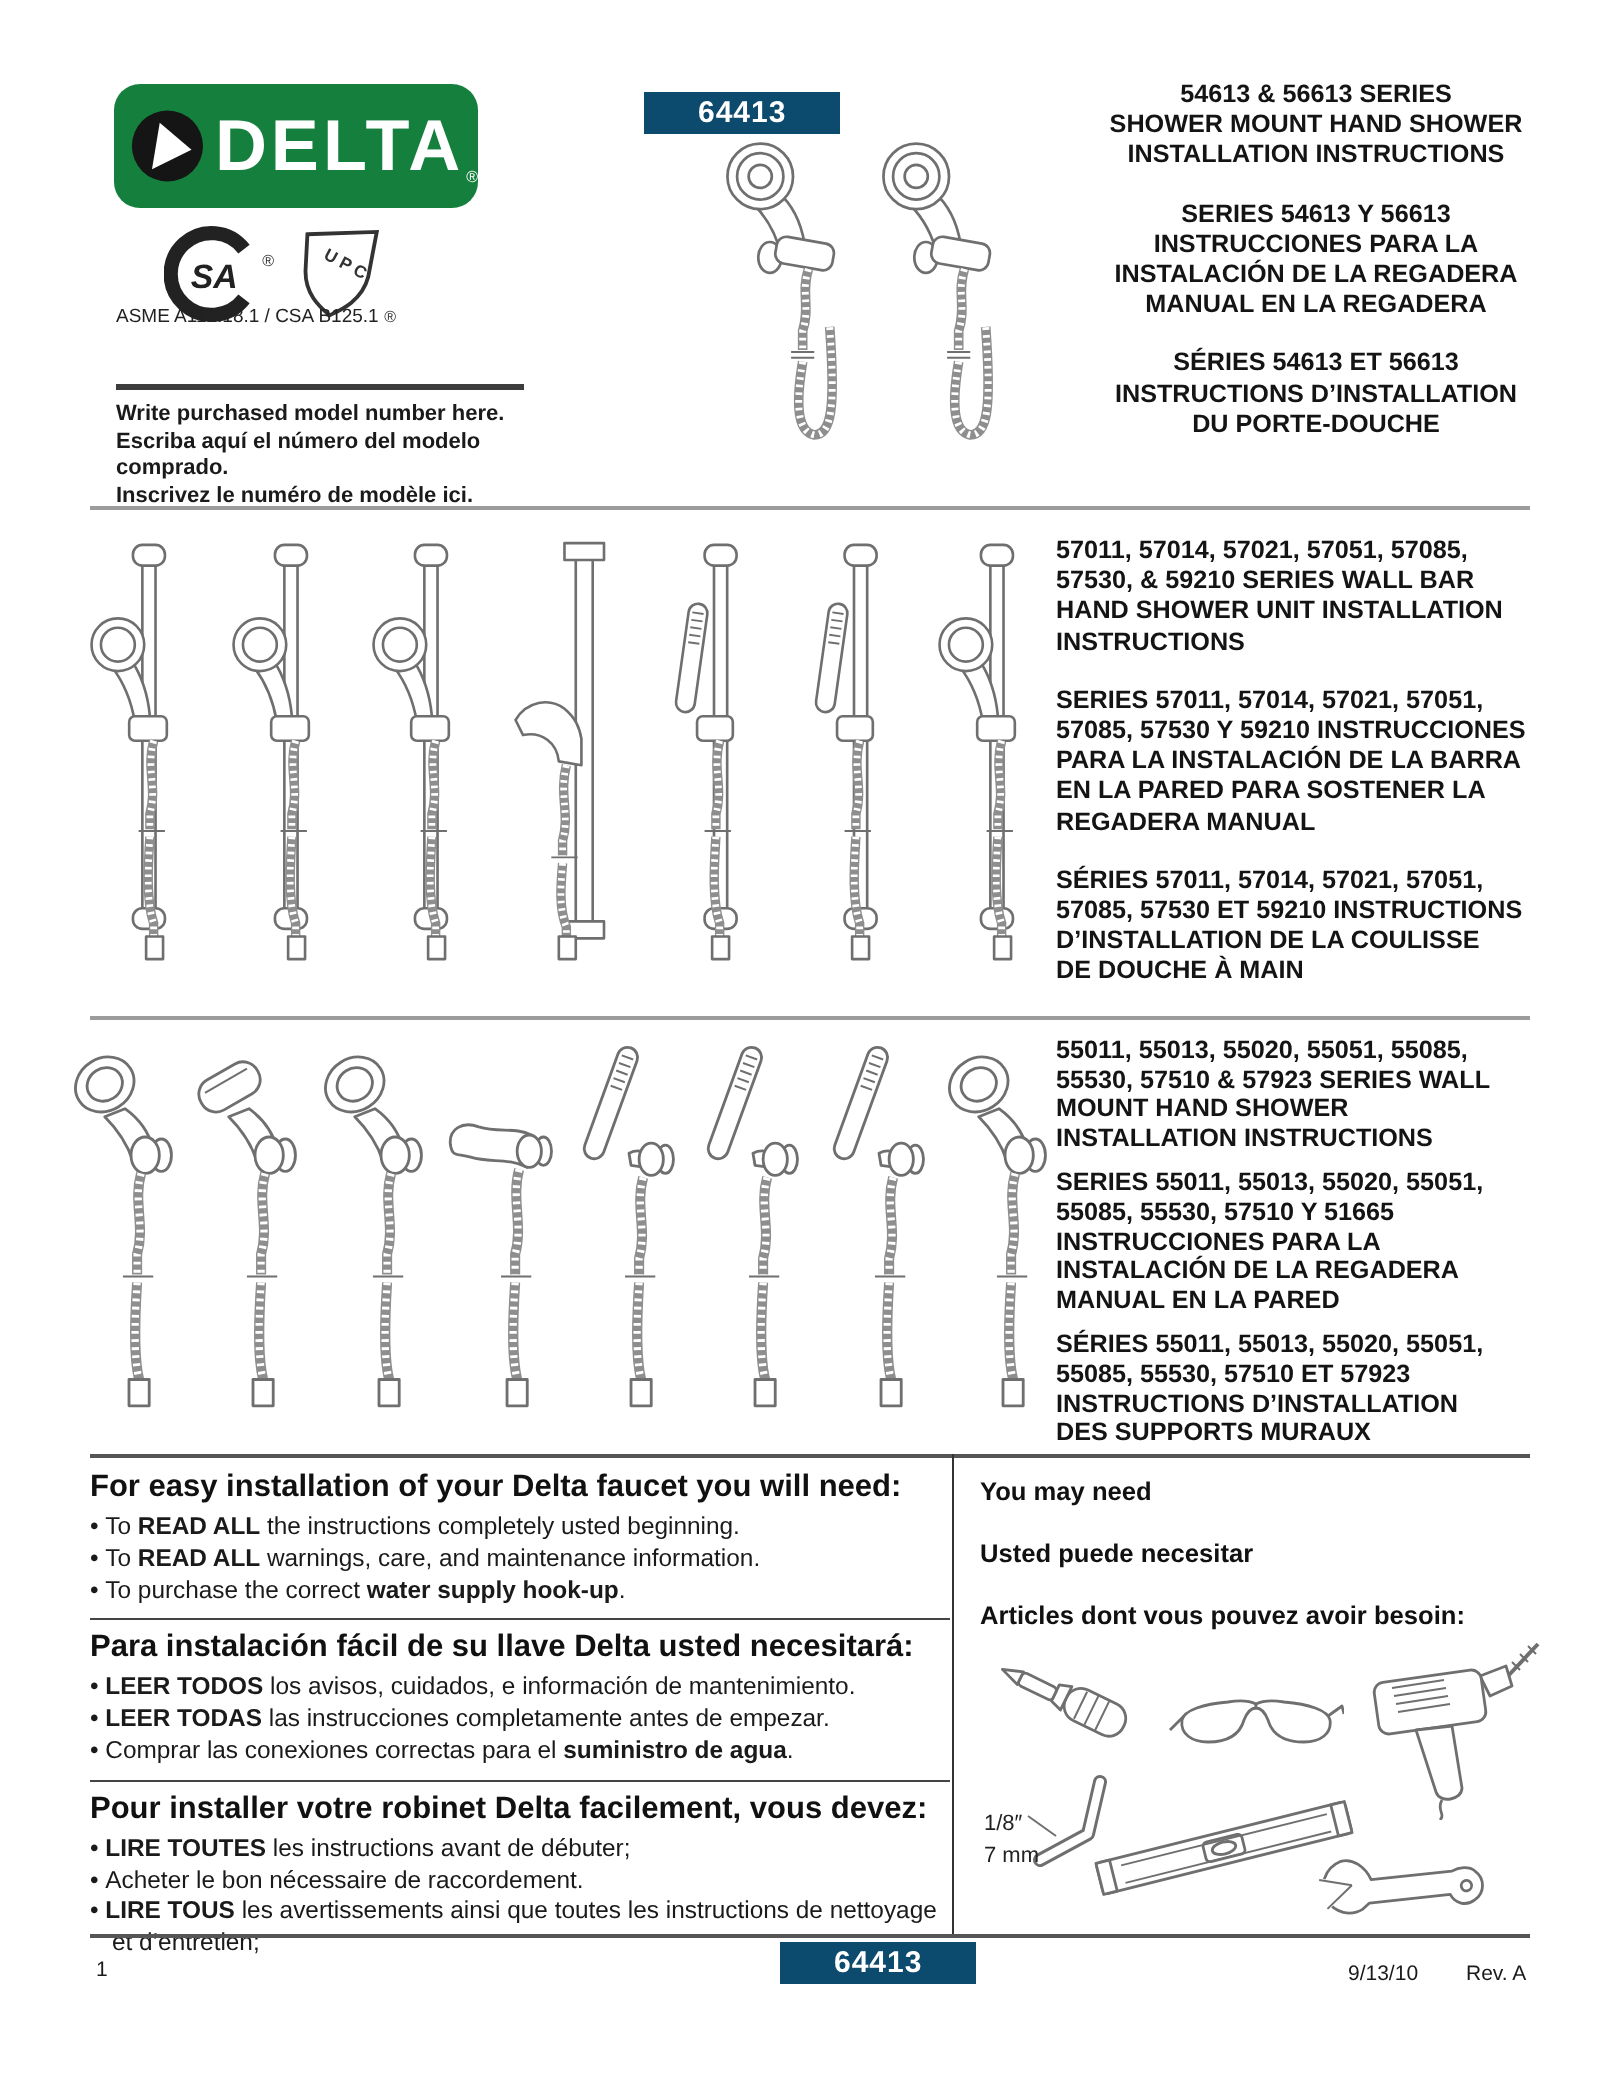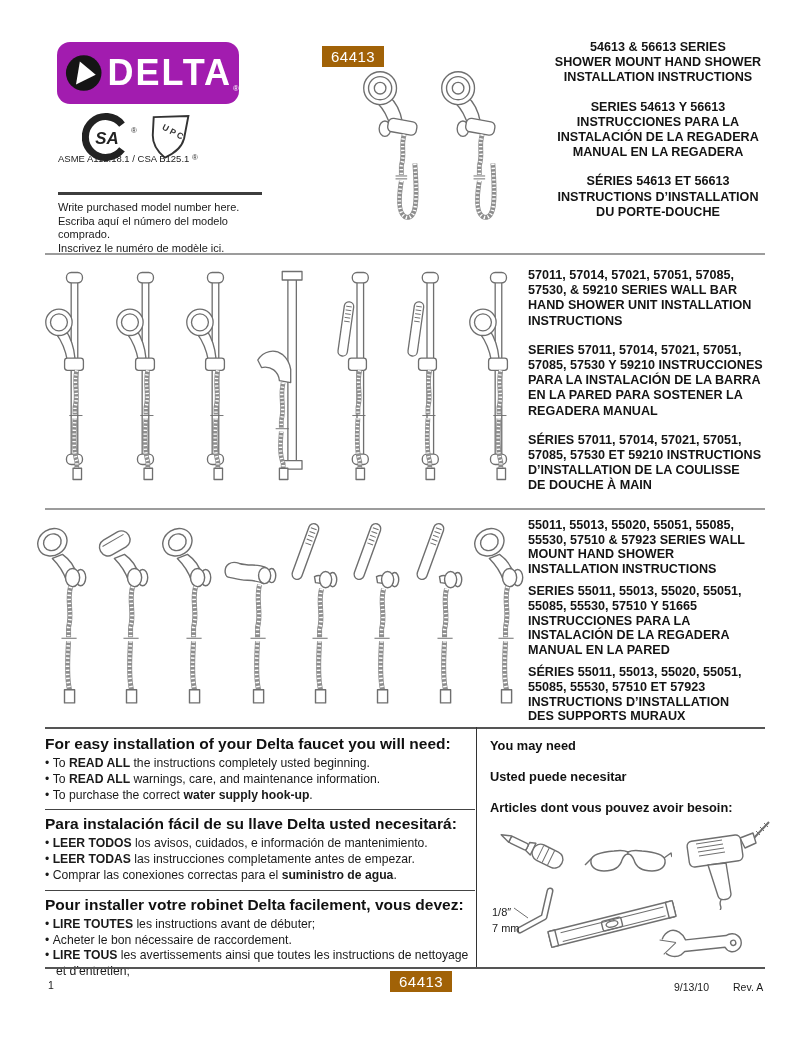--- a/index.html
+++ b/index.html
@@ -1,35 +1,35 @@
 <!DOCTYPE html>
 <html><head>
 <meta charset="utf-8">
 <style>
   html,body{margin:0;padding:0;background:#e8e8e8;}
   .page{position:relative;width:802px;height:1037px;background:#ffffff;margin:0 auto;
         font-family:"Liberation Sans","DejaVu Sans",sans-serif;color:#1a1a1a;overflow:hidden;}
 
   
-  .delta-box{position:absolute;left:57px;top:42px;width:182px;height:62px;background:#a21caf;
+  .delta-box{position:absolute;left:57px;top:42px;width:182px;height:62px;background:#15803d;
              border-radius:13px;display:flex;align-items:center;padding-left:8px;box-sizing:border-box;}
   .delta-text{color:#fff;font-size:36px;font-weight:bold;letter-spacing:2px;margin-left:5px;line-height:1;}
   .delta-reg{color:#fff;font-size:8px;align-self:flex-end;margin:0 0 11px 1px;}
   .cert-row{position:absolute;left:82px;top:112px;display:flex;align-items:flex-start;gap:18px;}
   .cert{position:relative;}
   .cert .reg{position:absolute;font-size:8px;color:#333;}
   .csa-reg{right:-7px;top:14px;}
   .upc-reg{right:-8px;bottom:2px;}
   .asme{position:absolute;left:58px;top:153px;font-size:9.5px;color:#222;}
 
   .model-area{position:absolute;left:58px;top:192px;width:210px;}
   .model-rule{border-top:3px solid #3d3d3d;width:204px;margin:0 0 6px 0;}
-  .model-area p{margin:0;font-size:11px;font-weight:normal;line-height:13.6px;}
-
-  .black-tag{background:#a16207;color:#fff;font-weight:normal;font-size:15px;padding:2px 9px;display:inline-block;letter-spacing:.5px;}
+  .model-area p{margin:0;font-size:11px;font-weight:bold;line-height:13.6px;}
+
+  .black-tag{background:#0c4a6e;color:#fff;font-weight:bold;font-size:15px;padding:2px 27px;display:inline-block;letter-spacing:.5px;}
   .tag-top{position:absolute;left:322px;top:46px;}
 
   
   .titles{position:absolute;width:260px;}
   .titles p{font-size:12.6px;font-weight:bold;line-height:15.2px;margin:0 0 14px;white-space:pre-line;color:#141414;}
   .t1{left:528px;top:40px;text-align:center;}
   .t2{left:528px;top:268px;}
   .t3{left:528px;top:518px;}
   .t3 p{line-height:14.6px;margin-bottom:8px;}
 

